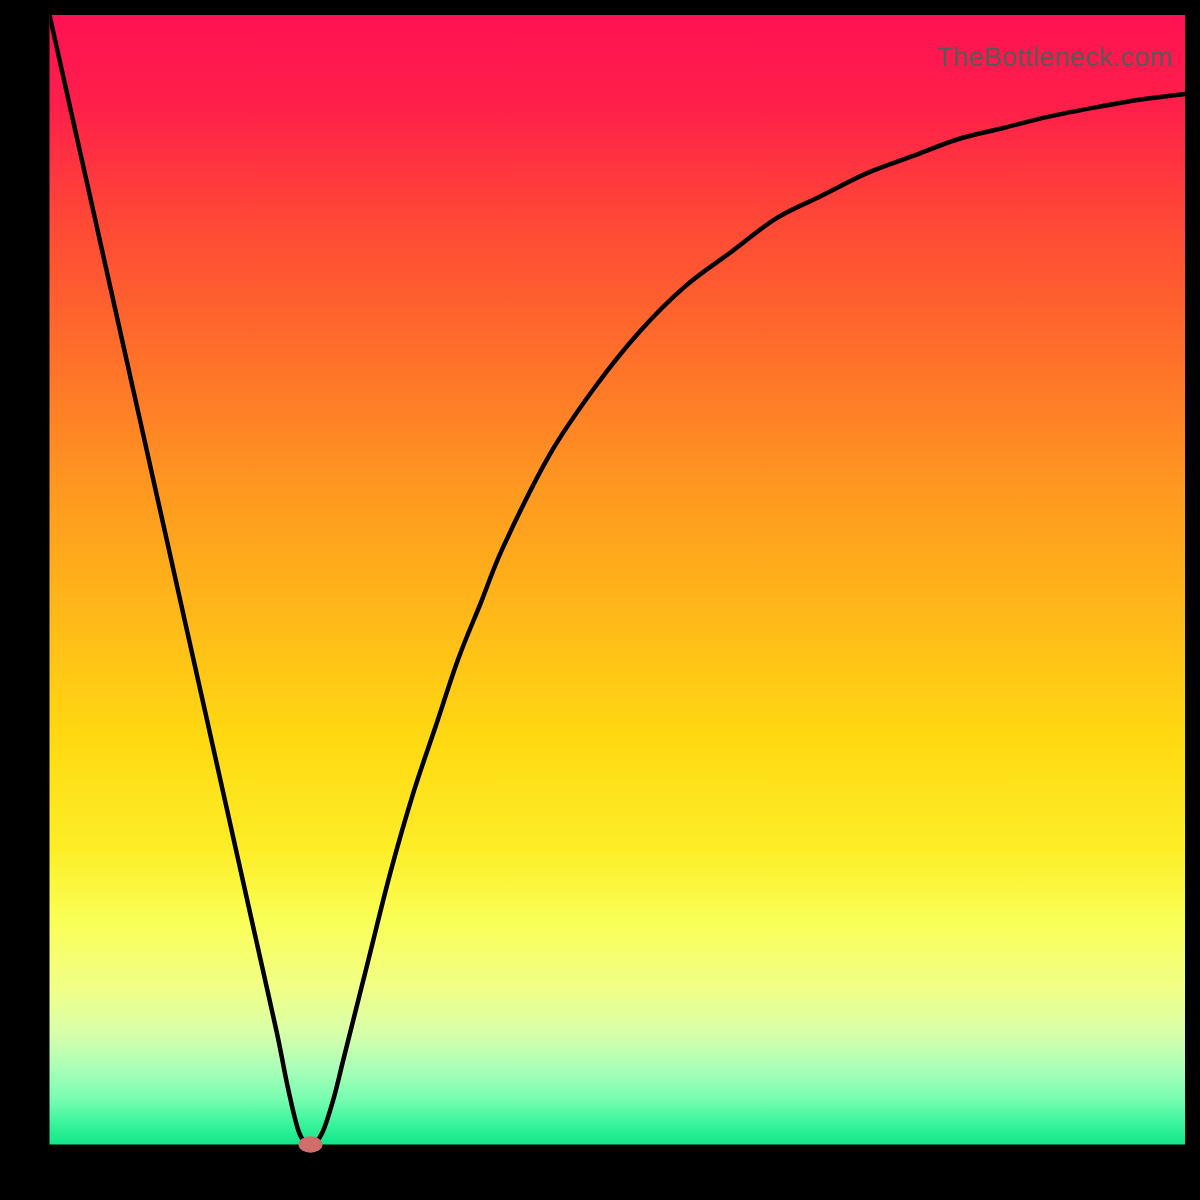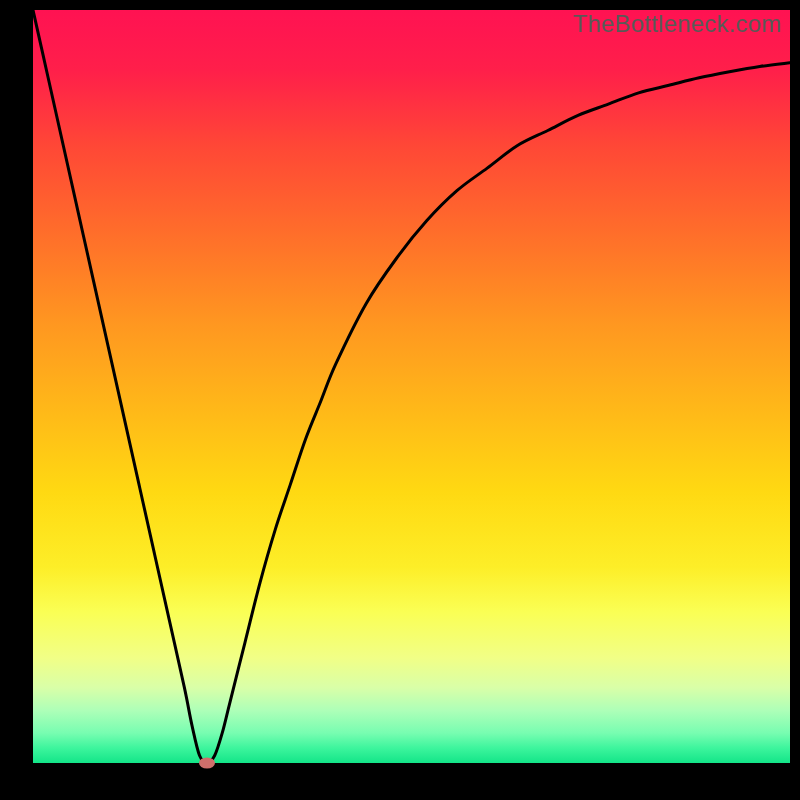--- a/index.html
+++ b/index.html
@@ -37,24 +37,24 @@
       #f1ff86 86%,
       #d9ffa8 90%,
       #aeffb8 93%,
       #78fdb1 96%,
       #3df59d 98%,
       #13e588 100%
     );
   }
   .watermark {
     position: absolute;
-    top: 0;
+    top: 18px;
     right: 8px;
     color: #555b57;
-    font-size: 24px;
+    font-size: 18px;
     font-weight: 500;
     letter-spacing: 0.2px;
     user-select: none;
     text-align: right;
   }
   svg.curve {
     position: absolute;
     left: 0;
     top: 0;
     width: 757px;

